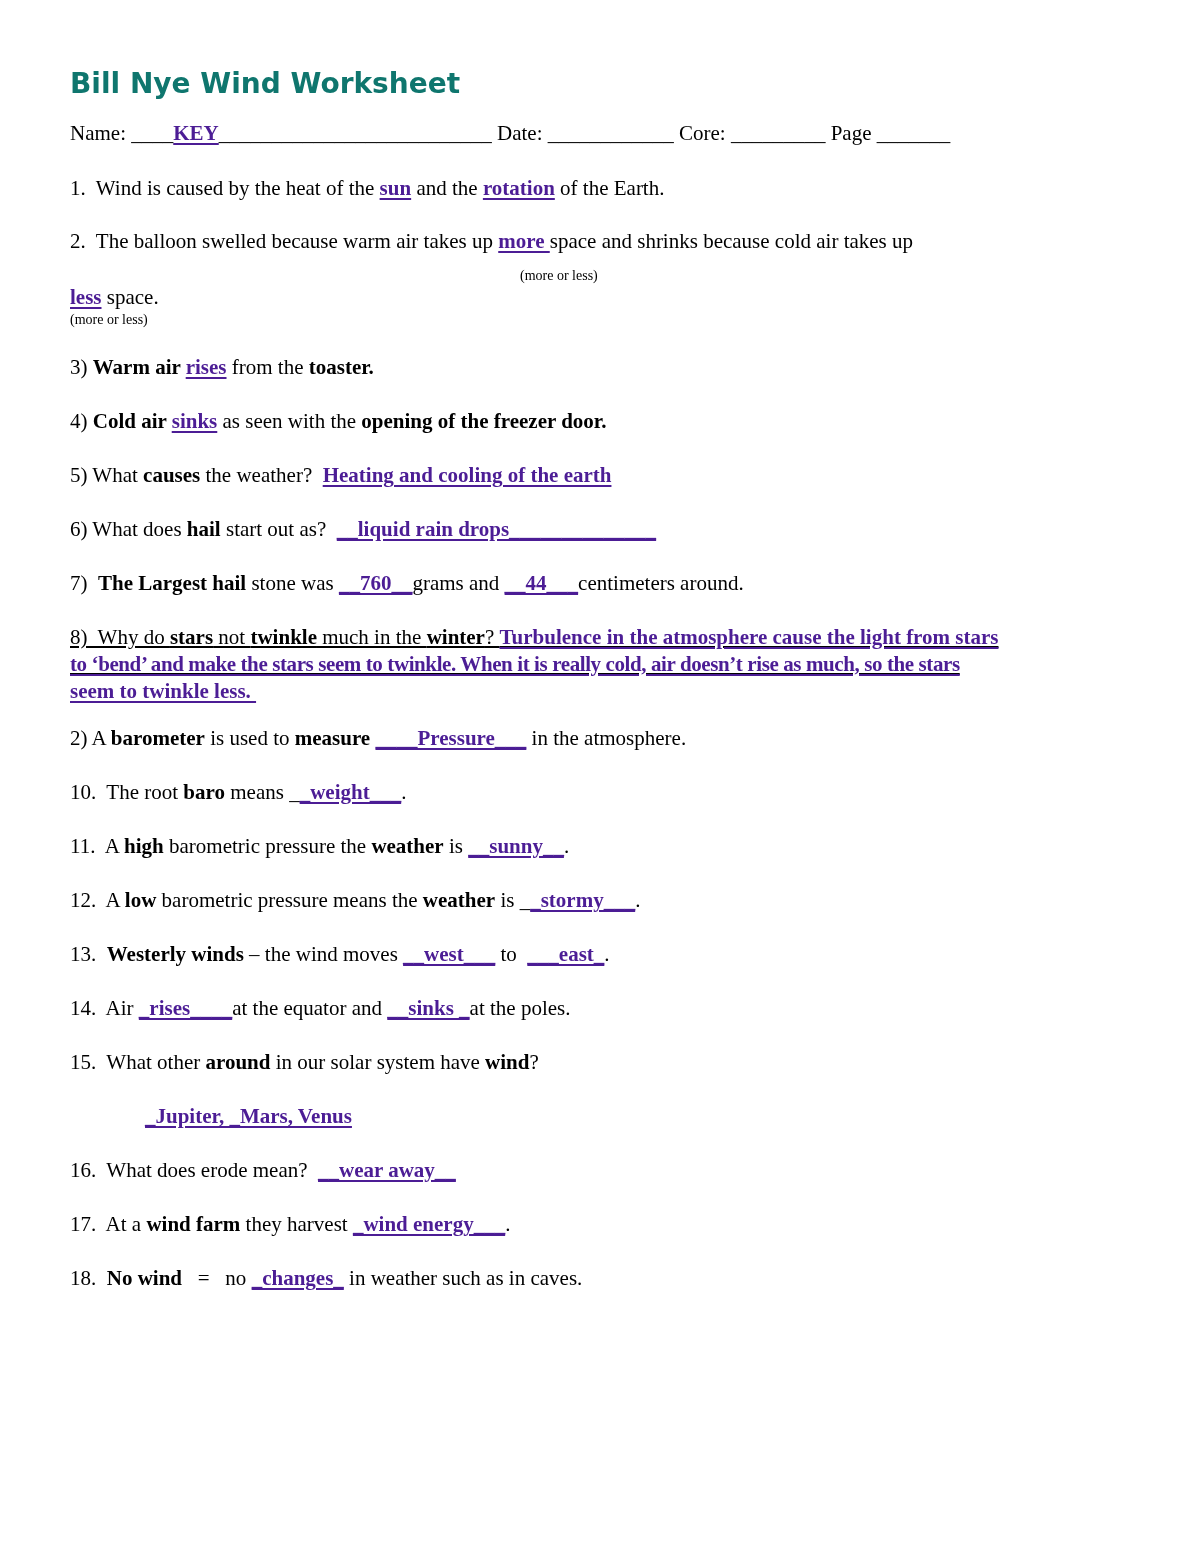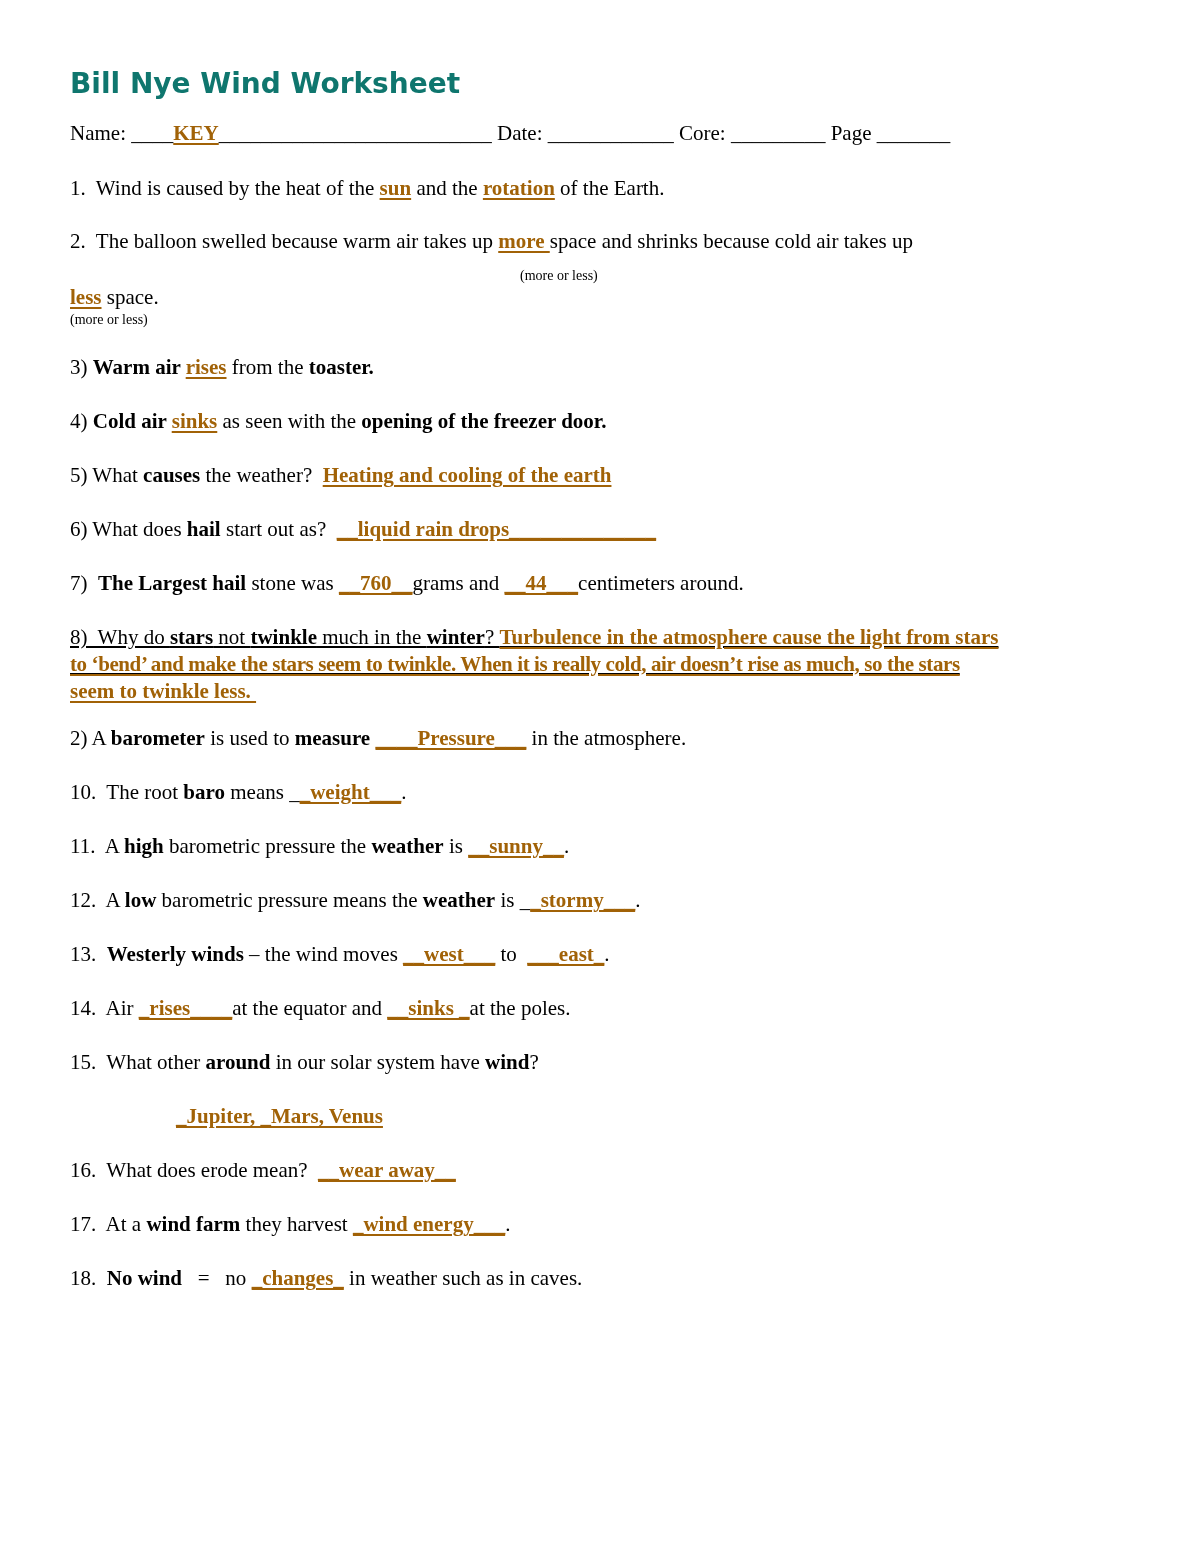--- a/index.html
+++ b/index.html
@@ -29,25 +29,25 @@
   }
   p.name-line { margin-bottom: 28px; }
   p.q1 { margin-bottom: 26px; }
   p.q2a { margin-bottom: 12px; }
   p.note1 { font-size: 14px; line-height: 17px; margin: 2px 0 0 450px; }
   p.q2b { margin-bottom: 0; }
   p.note2 { font-size: 14px; line-height: 17px; margin: 0 0 26px 0; }
   p.q8a, p.q8b { margin-bottom: 0; text-decoration: underline; }
   p.q8b { letter-spacing: -0.4px; }
   p.q8c { margin-bottom: 20px; }
-  p.answer-line { margin-left: 106px; }
+  p.answer-line { margin-left: 75px; }
   .seg-n { font-weight: 400; }
   .seg-b { font-weight: 700; }
   .seg-r {
-    color: #a16207;
+    color: #4c1d95;
     font-weight: 700;
     text-decoration: underline;
     text-decoration-thickness: 2px;
     text-underline-offset: 3px;
   }
 </style>
 </head>
 <body>
 
 <h1 class="doc-title">Bill Nye Wind Worksheet</h1>

